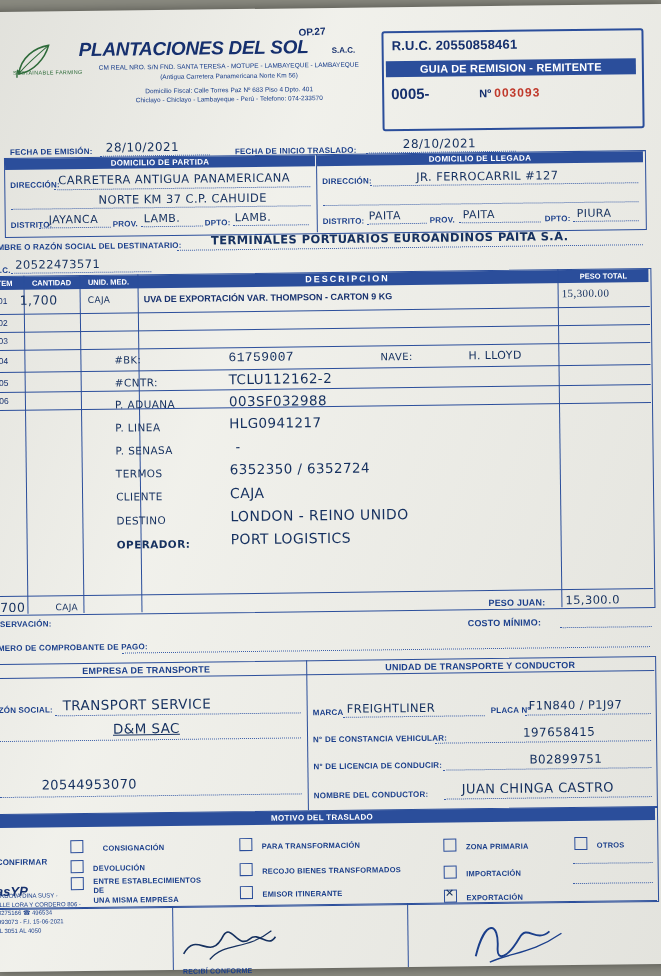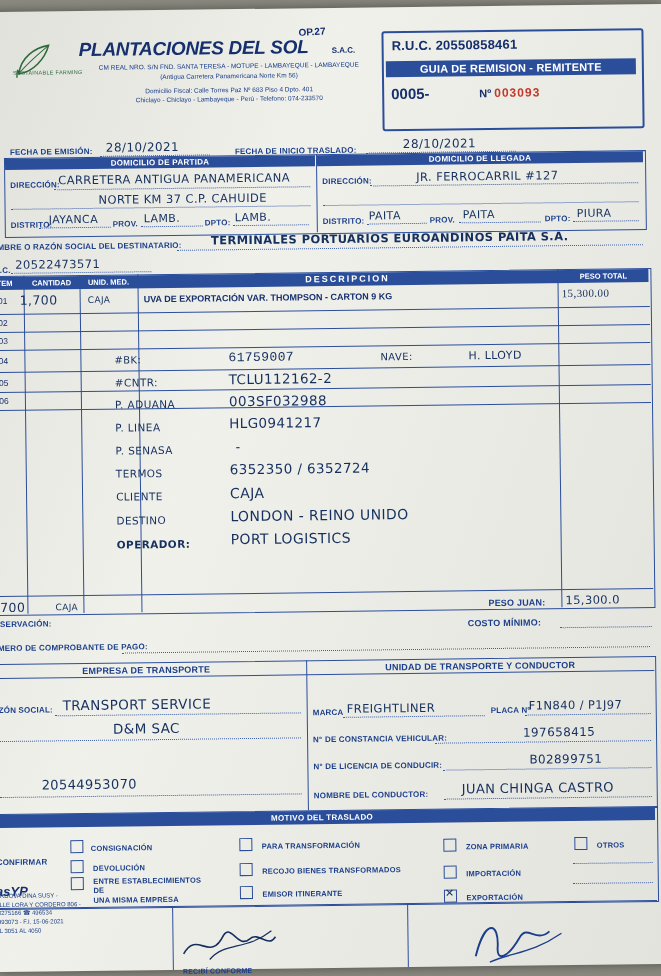--- a/index.html
+++ b/index.html
@@ -247,21 +247,21 @@
     <div style="position:absolute;left:312px;top:652px;width:1px;height:150px;background:#2b4e9b;"></div>
     <div style="position:absolute;left:-8px;top:666px;width:320px;height:1px;background:#2b4e9b;"></div>
     <div style="position:absolute;left:312px;top:666px;width:348px;height:1px;background:#2b4e9b;"></div>
 
     <div class="cell lbl" style="left:-7px;top:655px;width:318px;text-align:center;font-size:9px;">EMPRESA DE TRANSPORTE</div>
     <div class="cell lbl" style="left:313px;top:655px;width:346px;text-align:center;font-size:9px;">UNIDAD DE TRANSPORTE Y CONDUCTOR</div>
 
     <div class="cell lbl" style="left:-8px;top:694px;">RAZÓN SOCIAL:</div>
     <div class="cell hand" style="left:68px;top:686px;font-size:13.5px;">TRANSPORT SERVICE</div>
     <div class="line" style="left:60px;top:704px;width:246px;"></div>
-    <div class="cell hand" style="left:118px;top:710px;font-size:13.5px;">D&amp;M  SAC</div>
+    <div class="cell hand" style="left:118px;top:710px;font-size:13.5px;text-decoration:underline;">D&amp;M  SAC</div>
     <div class="line" style="left:4px;top:729px;width:302px;"></div>
     <div class="cell hand" style="left:46px;top:766px;font-size:13px;">20544953070</div>
     <div class="line" style="left:4px;top:785px;width:302px;"></div>
 
     <div class="cell lbl" style="left:318px;top:700px;">MARCA</div>
     <div class="cell hand" style="left:352px;top:694px;font-size:11.5px;">FREIGHTLINER</div>
     <div class="line" style="left:348px;top:709px;width:142px;"></div>
     <div class="cell lbl" style="left:496px;top:700px;">PLACA Nº</div>
     <div class="cell hand" style="left:534px;top:693px;font-size:11.5px;">F1N840 / P1J97</div>
     <div class="line" style="left:530px;top:709px;width:126px;"></div>
@@ -278,21 +278,21 @@
     <div class="cell hand" style="left:466px;top:775px;font-size:13px;">JUAN CHINGA CASTRO</div>
     <div class="line" style="left:448px;top:792px;width:208px;"></div>
 
     <div class="box" style="left:-8px;top:802px;width:668px;height:94px;"></div>
     <div class="hdrband" style="left:-7px;top:803px;width:666px;height:13px;">MOTIVO DEL TRASLADO</div>
 
     <div class="cell lbl" style="left:-8px;top:846px;">A CONFIRMAR</div>
 
     <div style="position:absolute;left:74px;top:826px;">
       <span class="chk"></span>
-      <span class="lbl" style="margin-left:3px;">CONSIGNACIÓN</span>
+      <span class="lbl" style="margin-left:15px;">CONSIGNACIÓN</span>
     </div>
     <div style="position:absolute;left:74px;top:846px;">
       <span class="chk"></span>
       <span class="lbl" style="margin-left:5px;">DEVOLUCIÓN</span>
     </div>
     <div style="position:absolute;left:74px;top:866px;">
       <span class="chk" style="vertical-align:top;"></span>
       <span class="lbl" style="margin-left:5px;display:inline-block;width:120px;line-height:1.25;white-space:pre-line;vertical-align:top;">ENTRE ESTABLECIMIENTOS DE
 UNA MISMA EMPRESA</span>
     </div>

